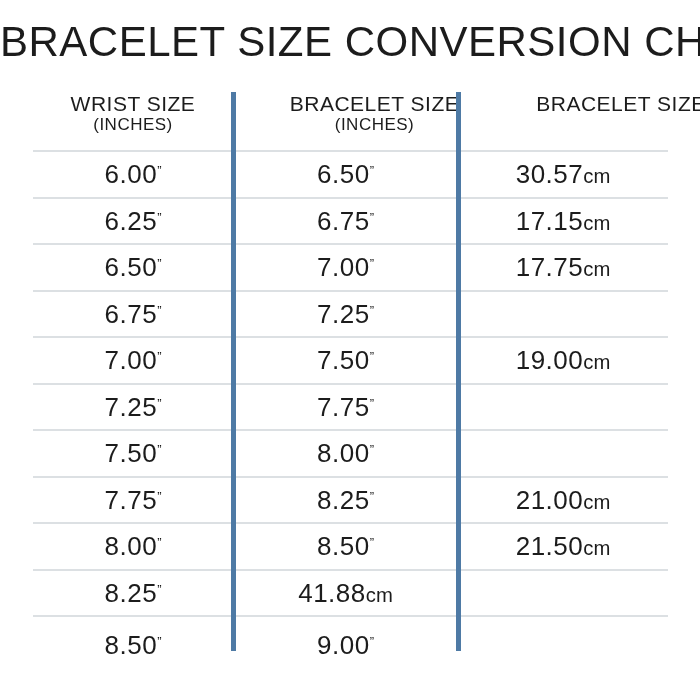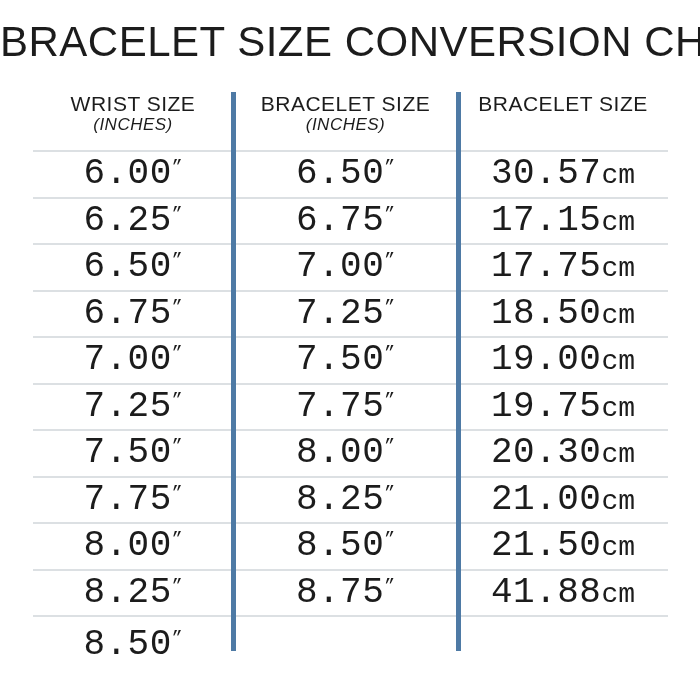--- a/index.html
+++ b/index.html
@@ -39,50 +39,48 @@
     width:5px;
     background:var(--divider-blue);
     z-index:1;
   }
   .divider.d1{left:198px;}
   .divider.d2{left:423px;}
   .header-row,.row{
     display:grid;
     grid-template-columns:200px 225px 210px;
   }
-  .header-row{height:58px;}
+  .header-row{height:58px;gap:29px;}
   .hcell{
     text-align:center;
     padding-top:1px;
   }
   .hlabel{
     font-size:21px;
     letter-spacing:0.5px;
     line-height:1.05;
   }
   .hunit{
     font-size:17px;
     letter-spacing:0.5px;
     line-height:1.1;
     margin-top:1px;
-    font-style:italic;
   }
   .row{
     height:44.5px;
     border-top:2px solid var(--row-line);
     align-items:center;
   }
   .row:last-child{height:56px;}
   .cell{
     text-align:center;
-    font-size:36px;
+    font-size:26px;
     line-height:1;
     letter-spacing:0.5px;
     white-space:nowrap;
-    font-family:Liberation Mono, monospace;
   }
   .suffix.inch{
     font-size:0.5em;
     vertical-align:0.62em;
     letter-spacing:0;
   }
   .suffix.cm{
     font-size:0.78em;
     letter-spacing:0;
   }
@@ -126,57 +124,54 @@
 
   <div class="row">
     <div class="cell"><span class="val">6.50</span><span class="suffix inch">”</span></div>
     <div class="cell"><span class="val">7.00</span><span class="suffix inch">”</span></div>
     <div class="cell"><span class="val">17.75</span><span class="suffix cm">cm</span></div>
   </div>
 
   <div class="row">
     <div class="cell"><span class="val">6.75</span><span class="suffix inch">”</span></div>
     <div class="cell"><span class="val">7.25</span><span class="suffix inch">”</span></div>
-    <div class="cell"><span class="val">18.50</span><span class="suffix cm">cm</span></div>
   </div>
 
   <div class="row">
     <div class="cell"><span class="val">7.00</span><span class="suffix inch">”</span></div>
     <div class="cell"><span class="val">7.50</span><span class="suffix inch">”</span></div>
     <div class="cell"><span class="val">19.00</span><span class="suffix cm">cm</span></div>
   </div>
 
   <div class="row">
     <div class="cell"><span class="val">7.25</span><span class="suffix inch">”</span></div>
     <div class="cell"><span class="val">7.75</span><span class="suffix inch">”</span></div>
-    <div class="cell"><span class="val">19.75</span><span class="suffix cm">cm</span></div>
   </div>
 
   <div class="row">
     <div class="cell"><span class="val">7.50</span><span class="suffix inch">”</span></div>
     <div class="cell"><span class="val">8.00</span><span class="suffix inch">”</span></div>
-    <div class="cell"><span class="val">20.30</span><span class="suffix cm">cm</span></div>
   </div>
 
   <div class="row">
     <div class="cell"><span class="val">7.75</span><span class="suffix inch">”</span></div>
     <div class="cell"><span class="val">8.25</span><span class="suffix inch">”</span></div>
     <div class="cell"><span class="val">21.00</span><span class="suffix cm">cm</span></div>
   </div>
 
   <div class="row">
     <div class="cell"><span class="val">8.00</span><span class="suffix inch">”</span></div>
     <div class="cell"><span class="val">8.50</span><span class="suffix inch">”</span></div>
     <div class="cell"><span class="val">21.50</span><span class="suffix cm">cm</span></div>
   </div>
 
   <div class="row">
     <div class="cell"><span class="val">8.25</span><span class="suffix inch">”</span></div>
-    <div class="cell"><span class="val">8.75</span><span class="suffix inch">”</span></div>
     <div class="cell"><span class="val">41.88</span><span class="suffix cm">cm</span></div>
   </div>
 
   <div class="row">
     <div class="cell"><span class="val">8.50</span><span class="suffix inch">”</span></div>
+    <div class="cell"><span class="val">9.00</span><span class="suffix inch">”</span></div>
   </div>
 </div>
   </div>
 </div>
 
 </body></html>

